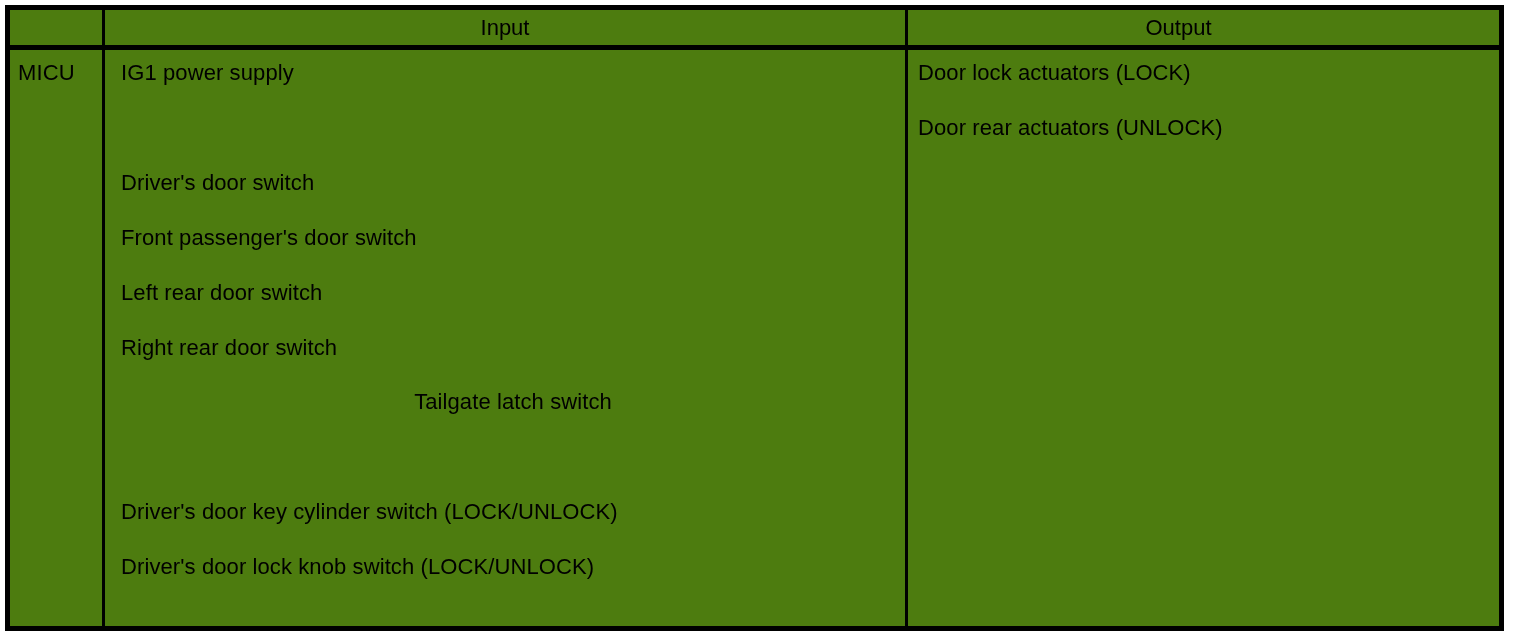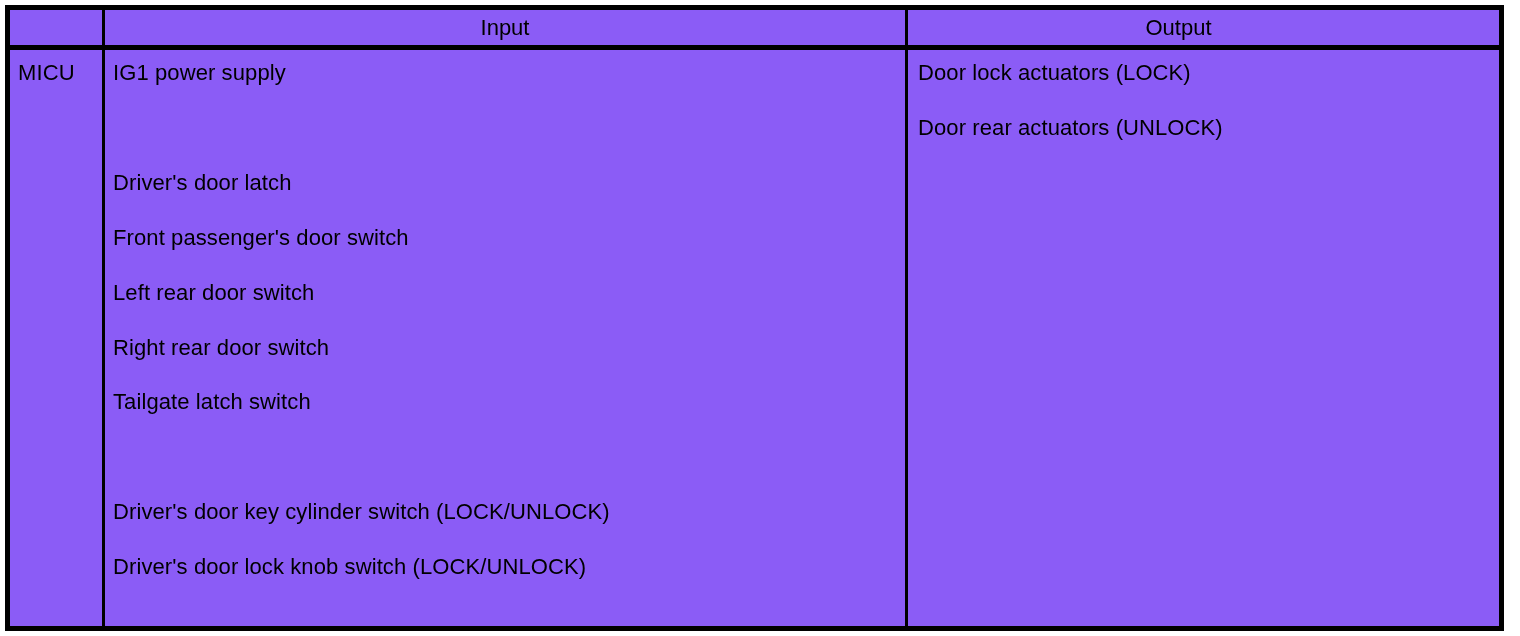--- a/index.html
+++ b/index.html
@@ -17,21 +17,21 @@
 
   
   #table-frame {
     position: absolute;
     left: 5px;
     top: 5px;
     width: 1499px;     
     height: 626px;     
     box-sizing: border-box;
     border: 5px solid #000;
-    background: #8b5cf6;
+    background: #4d7c0f;
   }
 
   
   #header-row {
     position: absolute;
     left: 0;
     top: 0;
     right: 0;
     height: 35px;          
     border-bottom: 5px solid #000;
@@ -88,31 +88,31 @@
     position: absolute;
     left: 0;
     right: 0;
     height: 30px;
     line-height: 30px;
     font-size: 22px;
     white-space: nowrap;
     letter-spacing: 0.1px;
   }
   #cell-module .row-item { padding-left: 8px; }
-  #cell-input  .row-item { padding-left: 8px; }
+  #cell-input  .row-item { padding-left: 8px; margin-left: 8px; }
   #cell-output .row-item { padding-left: 10px; }
 
   
   .slot-0  { top: 8px; }
   .slot-1  { top: 62.9px; }
   .slot-2  { top: 117.8px; }
   .slot-3  { top: 172.7px; }
   .slot-4  { top: 227.6px; }
   .slot-5  { top: 282.5px; }
-  .slot-6  { top: 337.4px; }
+  .slot-6  { top: 337.4px; text-align: center; }
   .slot-7  { top: 392.3px; }
   .slot-8  { top: 447.2px; }
   .slot-9  { top: 502.1px; }
   .slot-10 { top: 557px; }
 </style>
 </head>
 <body>
 
 <div id="table-frame">
 
@@ -129,21 +129,21 @@
 
     <div class="body-cell" id="cell-module">
       <div class="row-list">
         <div class="row-item slot-0">MICU</div>
       </div>
     </div>
 
     <div class="body-cell" id="cell-input">
       <div class="row-list">
         <div class="row-item slot-0">IG1 power supply</div>
-        <div class="row-item slot-2">Driver's door latch</div>
+        <div class="row-item slot-2">Driver's door switch</div>
         <div class="row-item slot-3">Front passenger's door switch</div>
         <div class="row-item slot-5">Right rear door switch</div>
         <div class="row-item slot-4">Left rear door switch</div>
         <div class="row-item slot-6">Tailgate latch switch</div>
         <div class="row-item slot-8">Driver's door key cylinder switch (LOCK/UNLOCK)</div>
         <div class="row-item slot-9">Driver's door lock knob switch (LOCK/UNLOCK)</div>
       </div>
     </div>
 
     <div class="body-cell" id="cell-output">

